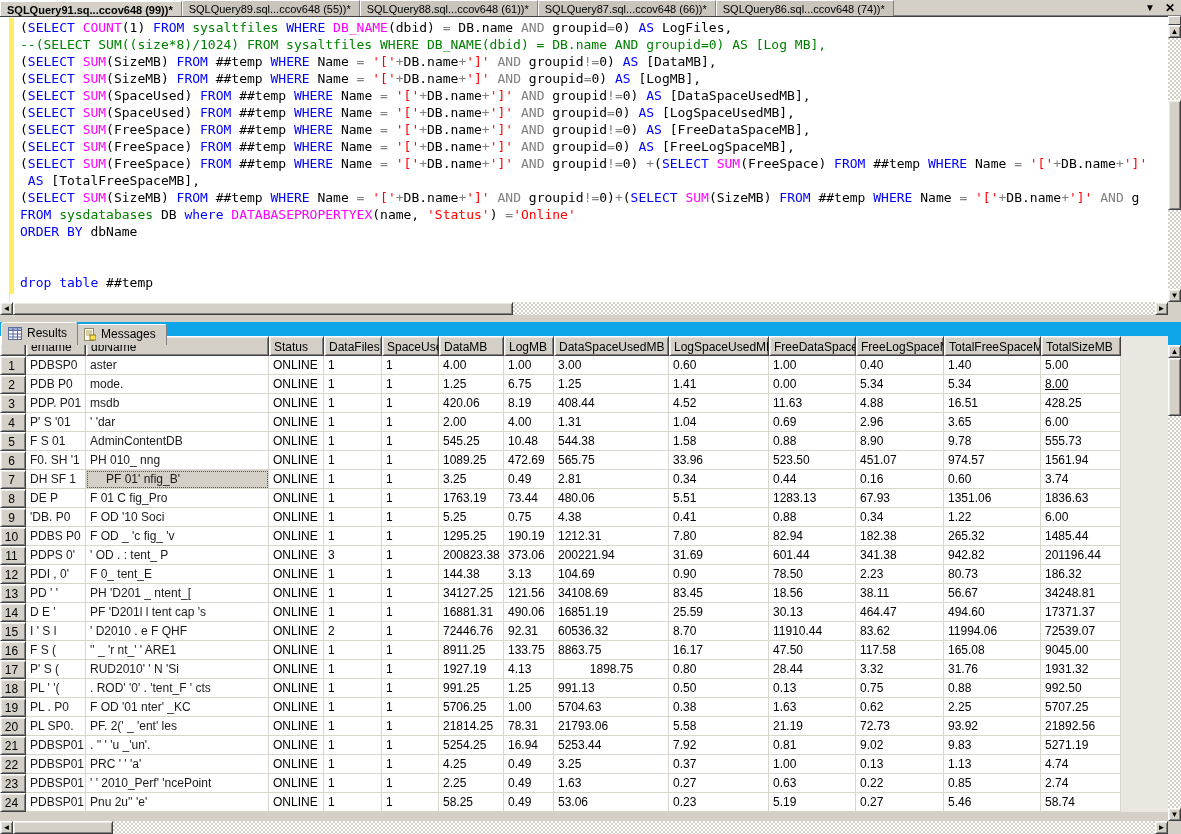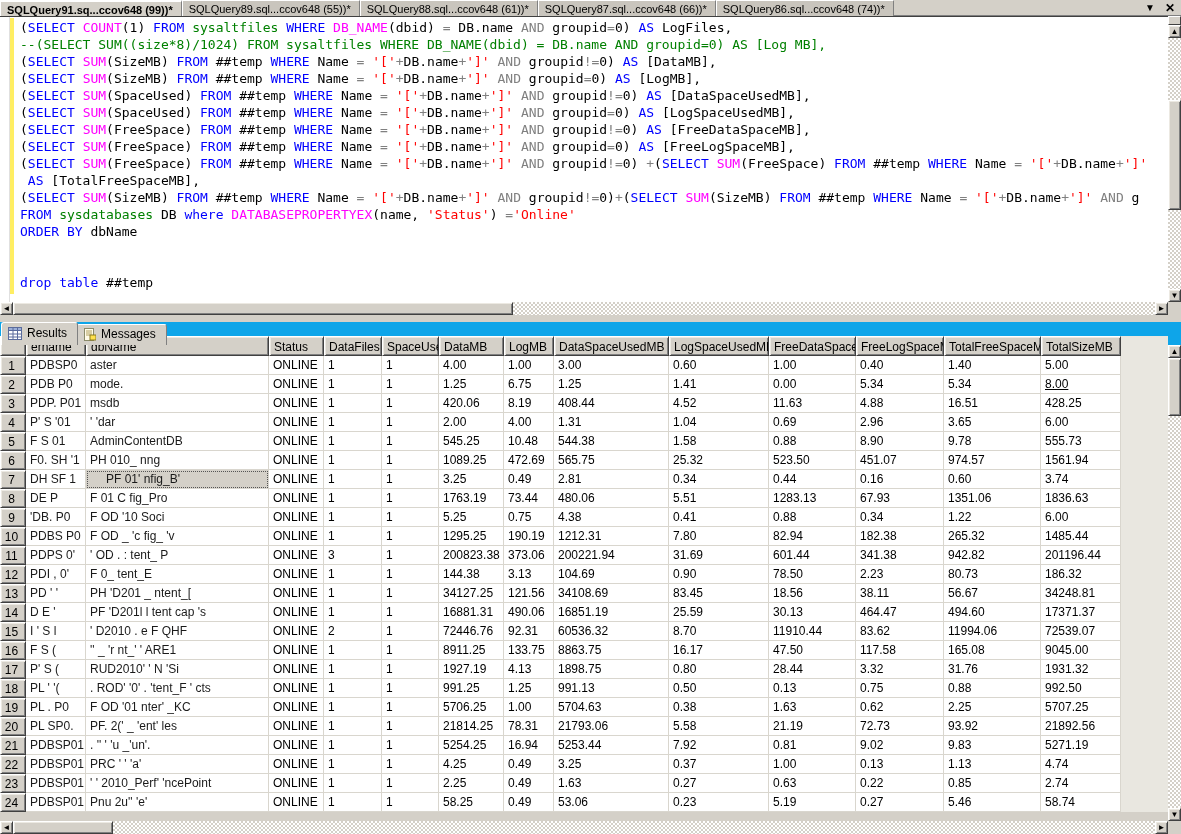--- a/index.html
+++ b/index.html
@@ -268,21 +268,21 @@
       <div class="grid-row">
         <div class="gcell rownum" style="width: 26px;">6</div>
         <div class="gcell frag" style="width: 60px;">F0. SH '1</div>
         <div class="gcell frag" style="width: 183px;">PH   010_  nng</div>
         <div class="gcell" style="width: 55px;">ONLINE</div>
         <div class="gcell" style="width: 58px;">1</div>
         <div class="gcell" style="width: 57px;">1</div>
         <div class="gcell" style="width: 65px;">1089.25</div>
         <div class="gcell" style="width: 50px;">472.69</div>
         <div class="gcell" style="width: 115px;">565.75</div>
-        <div class="gcell" style="width: 100px;">25.32</div>
+        <div class="gcell" style="width: 100px;">33.96</div>
         <div class="gcell" style="width: 87px;">523.50</div>
         <div class="gcell" style="width: 88px;">451.07</div>
         <div class="gcell" style="width: 97px;">974.57</div>
         <div class="gcell" style="width: 80px;">1561.94</div>
       </div>
       <div class="grid-row">
         <div class="gcell rownum" style="width: 26px;">7</div>
         <div class="gcell frag" style="width: 60px;">DH SF 1</div>
         <div class="gcell frag selected" style="width: 183px;">PF   01'   nfig_B'</div>
         <div class="gcell" style="width: 55px;">ONLINE</div>
@@ -443,21 +443,21 @@
       </div>
       <div class="grid-row">
         <div class="gcell rownum" style="width: 26px;">17</div>
         <div class="gcell frag" style="width: 60px;">P' S (</div>
         <div class="gcell frag" style="width: 183px;"> RUD2010'    ' N 'Si</div>
         <div class="gcell" style="width: 55px;">ONLINE</div>
         <div class="gcell" style="width: 58px;">1</div>
         <div class="gcell" style="width: 57px;">1</div>
         <div class="gcell" style="width: 65px;">1927.19</div>
         <div class="gcell" style="width: 50px;">4.13</div>
-        <div class="gcell" style="width: 115px;">1898.75</div>
+        <div class="gcell" style="width: 115px; text-align: center;">1898.75</div>
         <div class="gcell" style="width: 100px;">0.80</div>
         <div class="gcell" style="width: 87px;">28.44</div>
         <div class="gcell" style="width: 88px;">3.32</div>
         <div class="gcell" style="width: 97px;">31.76</div>
         <div class="gcell" style="width: 80px;">1931.32</div>
       </div>
       <div class="grid-row">
         <div class="gcell rownum" style="width: 26px;">18</div>
         <div class="gcell frag" style="width: 60px;">PL ' '(</div>
         <div class="gcell frag" style="width: 183px;">. ROD' '0' . 'tent_F ' cts</div>

